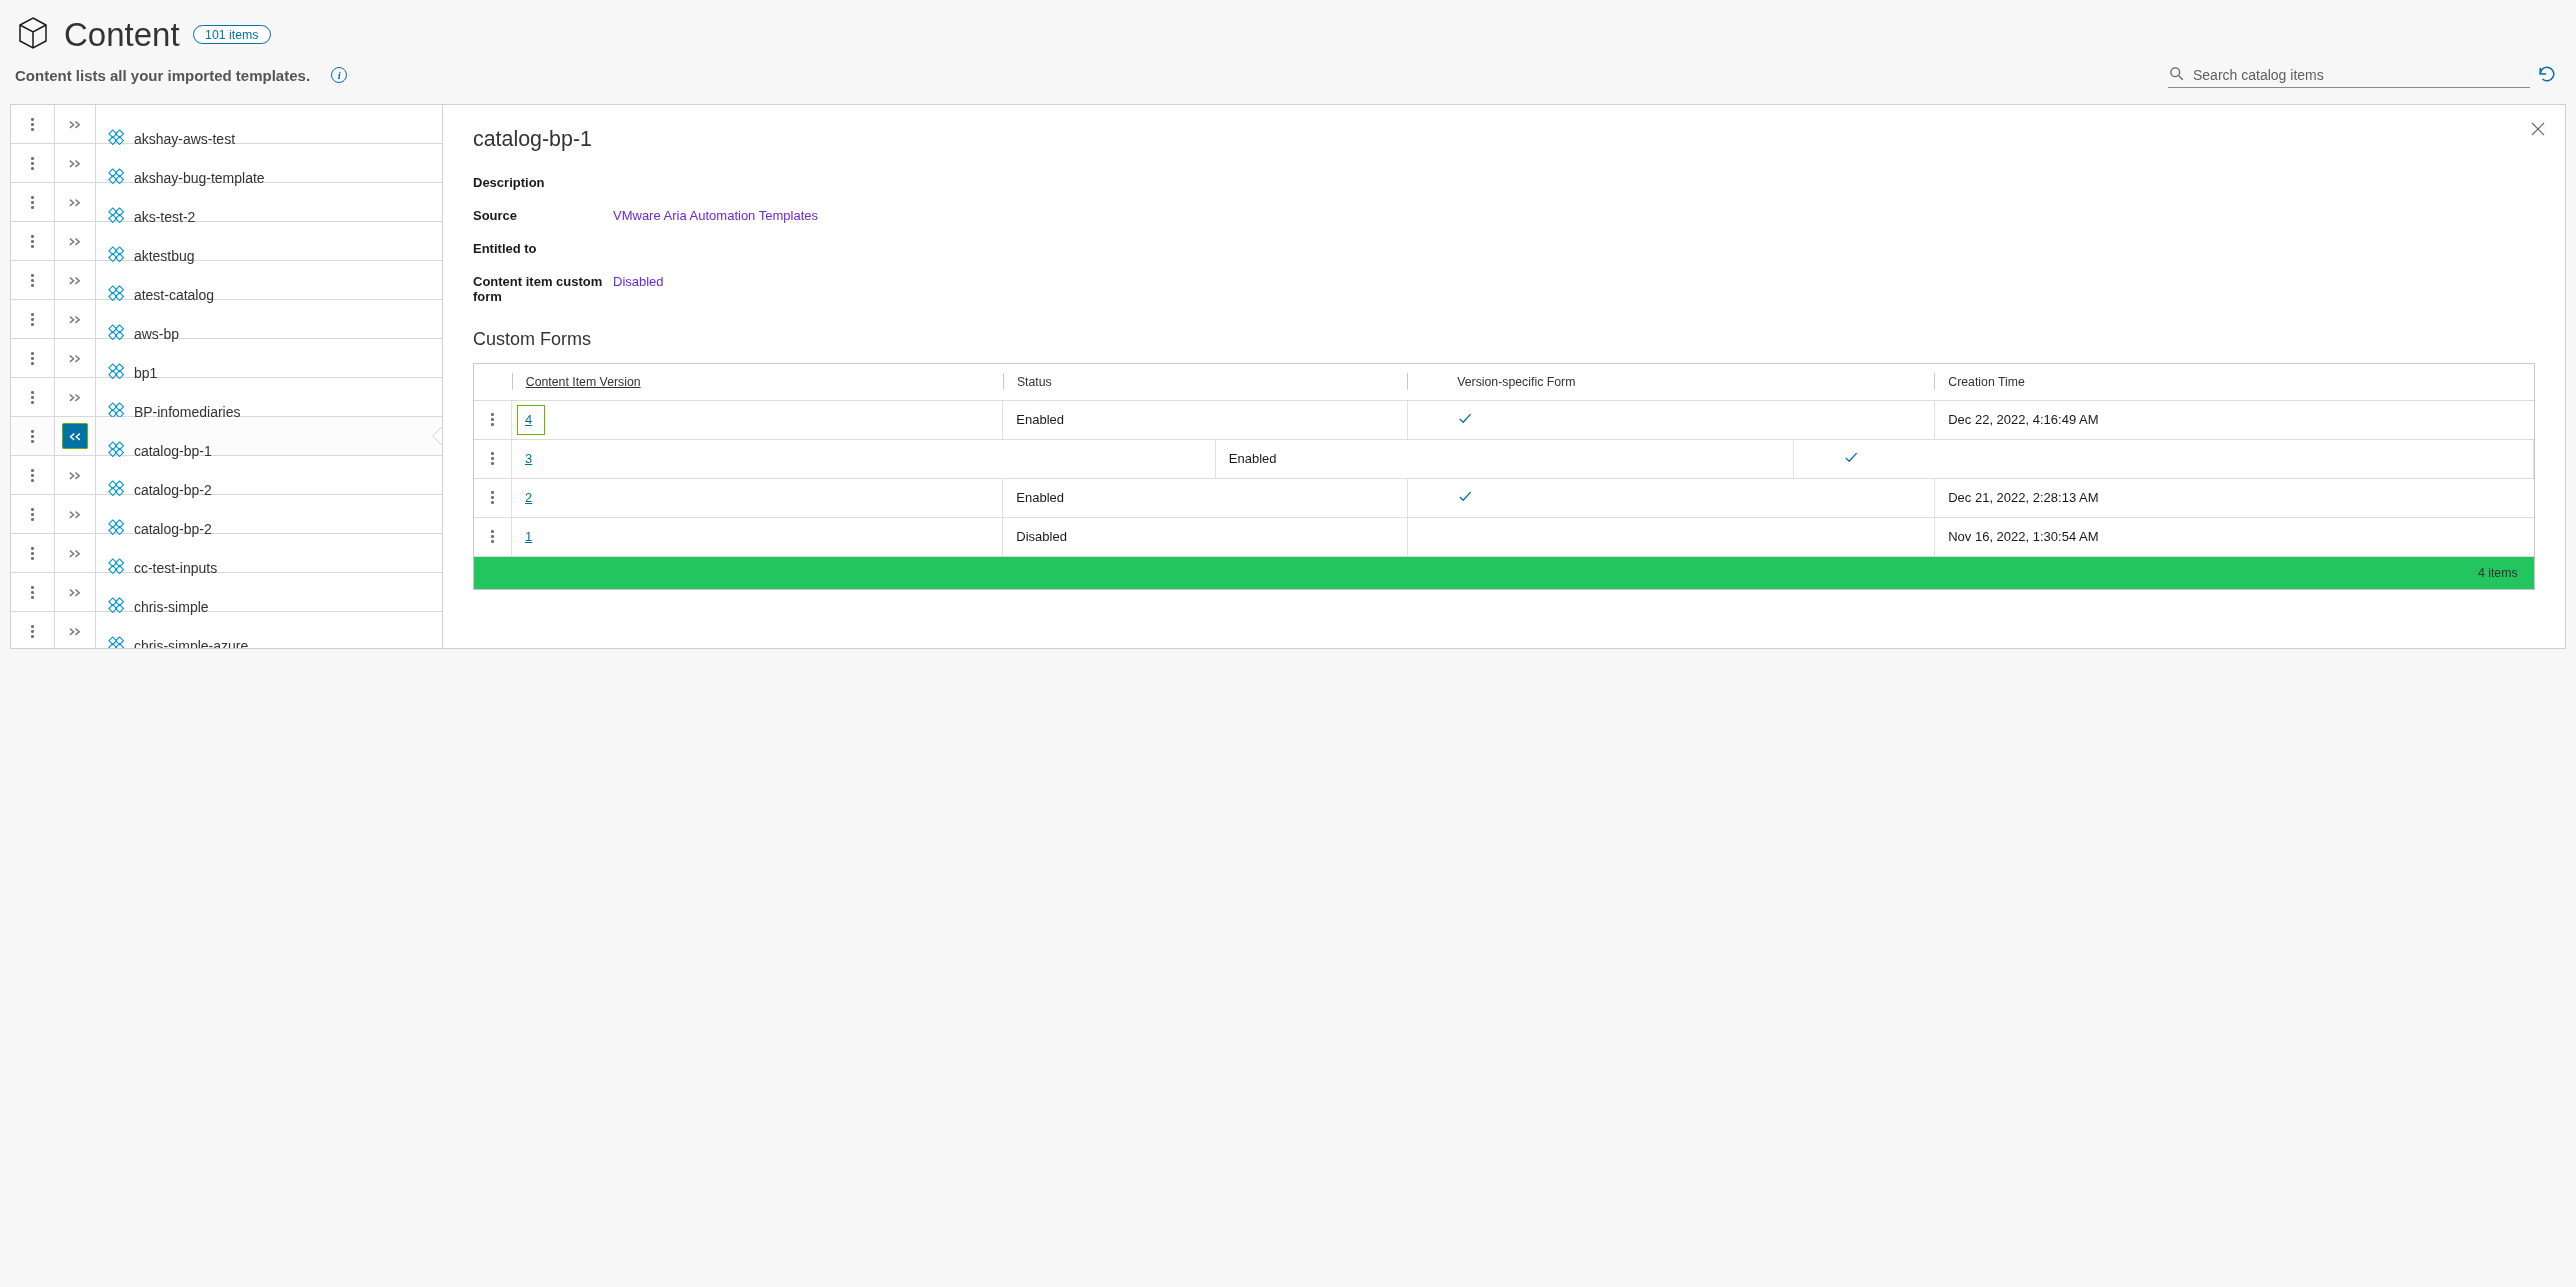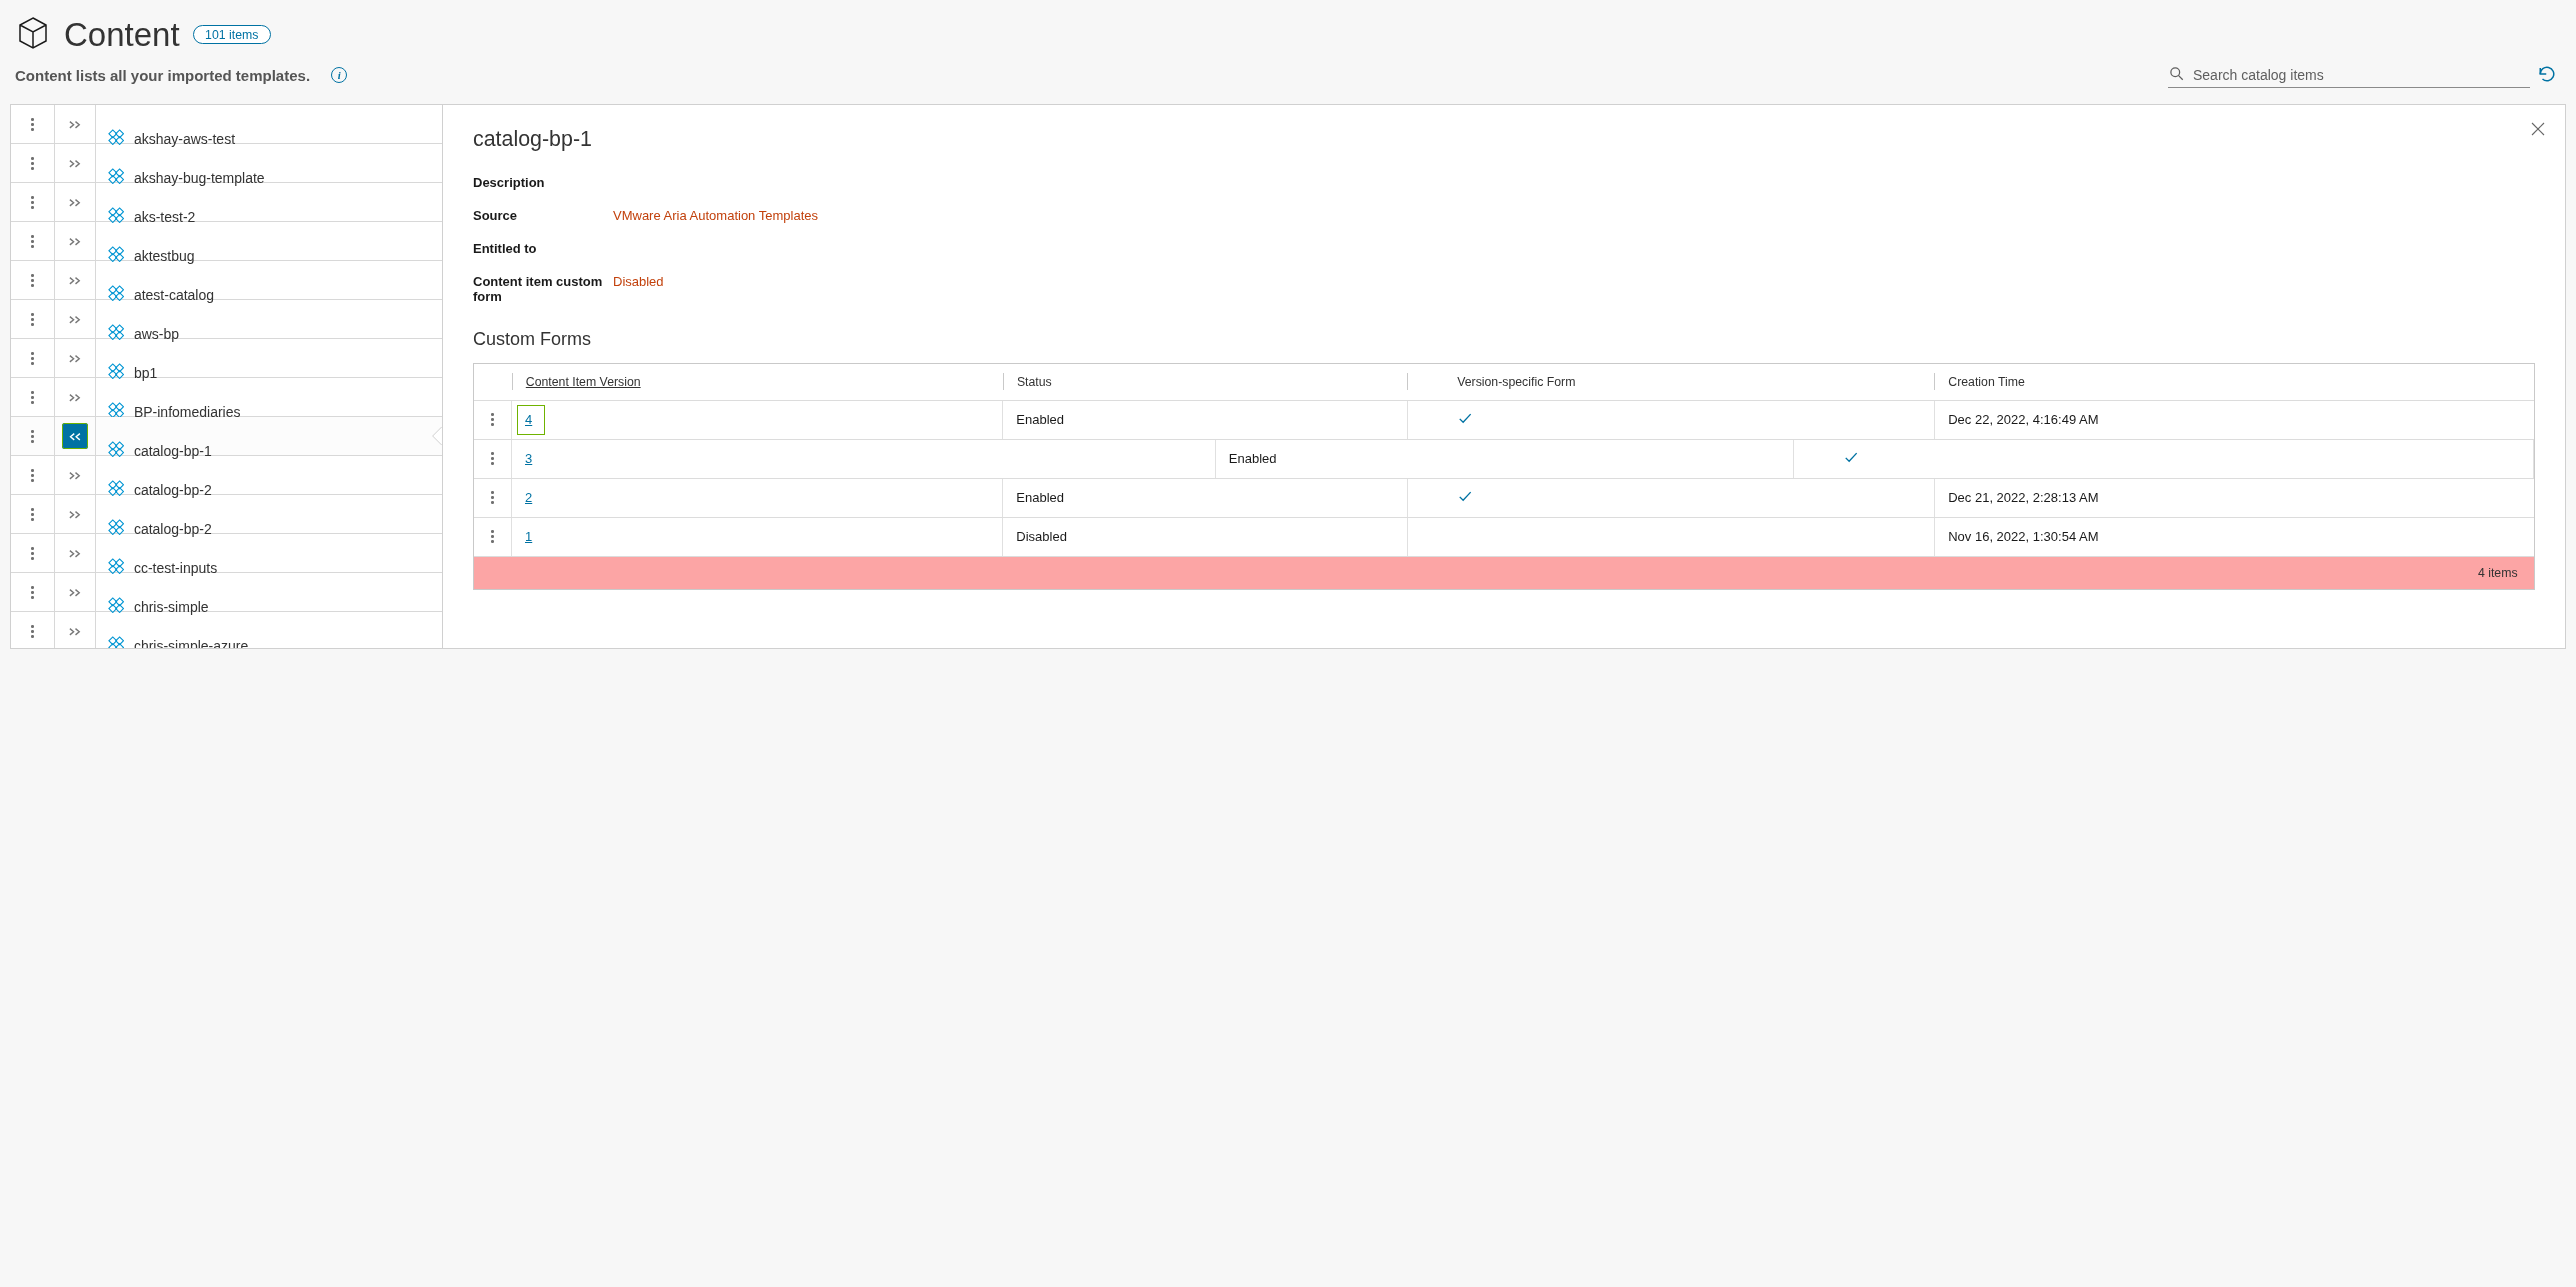--- a/index.html
+++ b/index.html
@@ -45,38 +45,38 @@
   .bp-icon svg{width:16.4px;height:16.4px;}
   .caret-notch{position:absolute;right:-0.8px;top:50%;transform:translateY(-50%);width:11.5px;height:20px;}
   .caret-notch svg{stroke:#c6c6c6;fill:#fff;stroke-width:1;}
   
   .detail{flex:1;padding:21.4px 30px;position:relative;min-width:0;}
   .detail h2{font-size:21.4px;font-weight:400;margin:0 0 23px 0;color:#333;}
   .close-x{position:absolute;top:15px;right:18px;color:#666;cursor:pointer;}
   .close-x svg{width:18px;height:18px;stroke:#666;stroke-width:1.5;fill:none;}
   .kv{display:flex;margin-bottom:18px;font-size:13px;}
   .kv .k{width:140px;font-weight:600;color:#1a1a1a;}
-  .kv .v{color:#c2410c;}
+  .kv .v{color:#6d28d9;}
   .section-h{font-size:18px;font-weight:400;margin:25px 0 13px 0;color:#333;}
   
   .tbl{border:0.8px solid #c9c9c9;}
   .thead,.trow{display:flex;align-items:center;}
   .thead{height:36px;color:#333;font-weight:400;font-size:12.3px;}
   .thead .th,.trow .td{border-right:0.8px solid #e0e0e0;height:100%;display:flex;align-items:center;}
   .col-menu{width:38px;justify-content:center;}
   .col-ver{flex:1.1;padding-left:13px;}
   .col-status{flex:0.9;padding-left:13px;}
   .col-form{flex:1.1;padding-left:13px;margin-left:36px;}
   .col-time{flex:1.35;padding-left:13px;border-right:none!important;}
   .thead .th{color:#333;}
   .trow{height:39px;border-top:0.8px solid #dcdcdc;font-size:13px;}
   .ver-link{color:#0072a3;text-decoration:underline;cursor:pointer;}
   .ver-link.hl{outline:1.6px solid #6fb300;padding:6.6px 11.5px 6.6px 6.6px;margin-left:-6.6px;display:inline-block;}
   .check svg{width:16.4px;height:16.4px;stroke:#0072a3;fill:none;stroke-width:2;}
-  .tfoot{height:33px;display:flex;align-items:center;justify-content:flex-end;padding-right:16.4px;border-top:0.8px solid #dcdcdc;font-size:12.3px;color:#333;background:#fca5a5;}
+  .tfoot{height:33px;display:flex;align-items:center;justify-content:flex-end;padding-right:16.4px;border-top:0.8px solid #dcdcdc;font-size:12.3px;color:#333;background:#22c55e;}
   .thead .col-menu{border-right:none;}
   .thead .th.col-ver{border-left:0;text-decoration:underline;}
   .thead .th{border-right:none;}
   .thead .sep{width:0.8px;height:16.4px;background:#c9c9c9;margin-right:0;}
   .thead-inner{display:flex;align-items:center;width:100%;height:100%;}
 </style>
 </head>
 <body>
 
 <div class="app">

